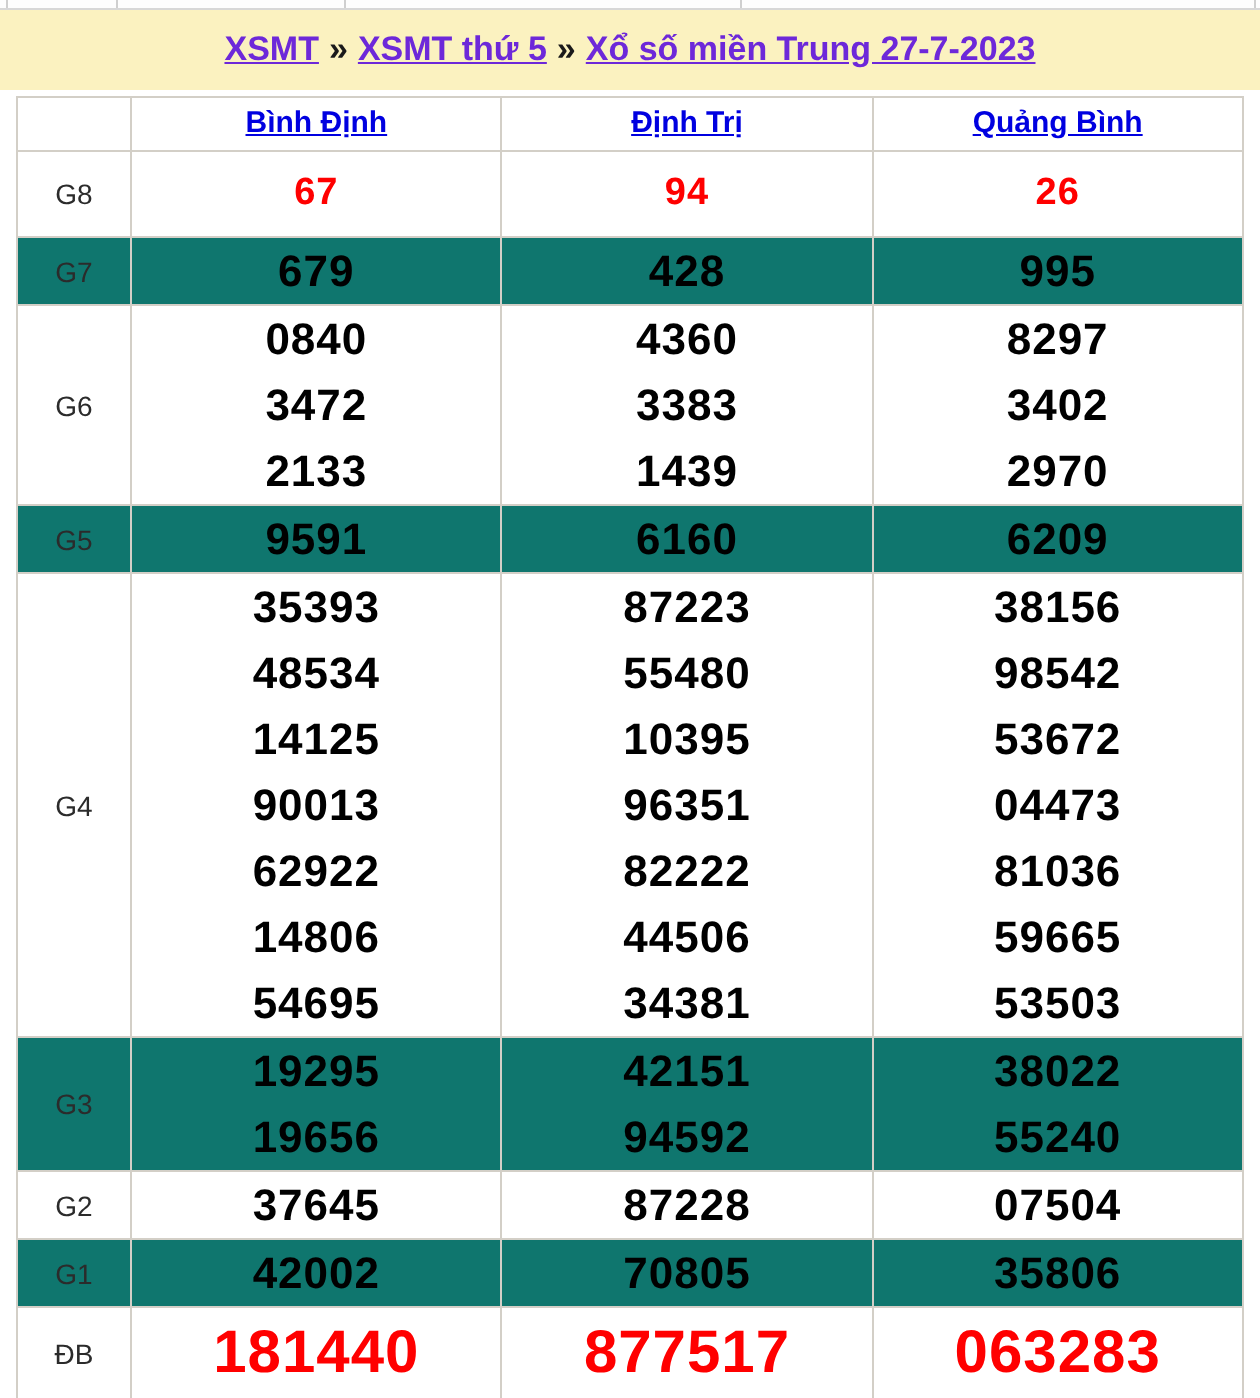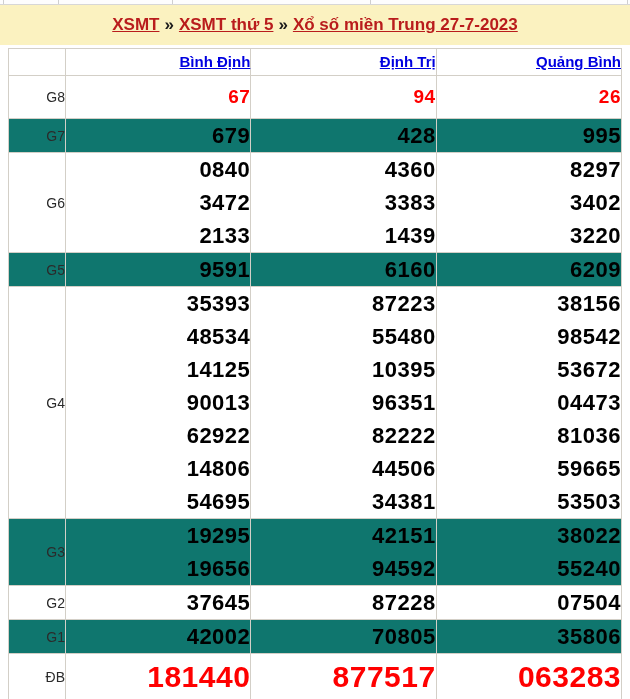--- a/index.html
+++ b/index.html
@@ -39,40 +39,40 @@
     align-items: center;
     justify-content: center;
   }
   .breadcrumb {
     font-size: 17px;
     font-weight: bold;
     color: #1a1a1a;
     white-space: nowrap;
   }
   .breadcrumb a {
-    color: #b91c1c;
+    color: #6d28d9;
     text-decoration: underline;
     cursor: pointer;
   }
   .breadcrumb .sep {
     color: #1a1a1a;
     margin: 0 5px;
     text-decoration: none;
   }
 
   
   table.results {
     border-collapse: collapse;
     table-layout: fixed;
     width: 614px;
     margin: 3px 8px 0 8px;
   }
   table.results td, table.results th {
     border: 1px solid #d3cfc7;
-    text-align: right;
+    text-align: center;
     vertical-align: middle;
     padding: 0;
     margin-top: 37px;
   }
   col.label-col { width: 57px; }
 
   thead th {
     height: 26px;
     background: #ffffff;
     font-weight: bold;
@@ -177,21 +177,21 @@
             <div class="num">2133</div>
           </td>
           <td>
             <div class="num">4360</div>
             <div class="num">3383</div>
             <div class="num">1439</div>
           </td>
           <td>
             <div class="num">8297</div>
             <div class="num">3402</div>
-            <div class="num">3220</div>
+            <div class="num">2970</div>
           </td>
         </tr>
         <tr class="shade">
           <td class="label-cell">G5</td>
           <td>
             <div class="num">9591</div>
           </td>
           <td>
             <div class="num">6160</div>
           </td>

